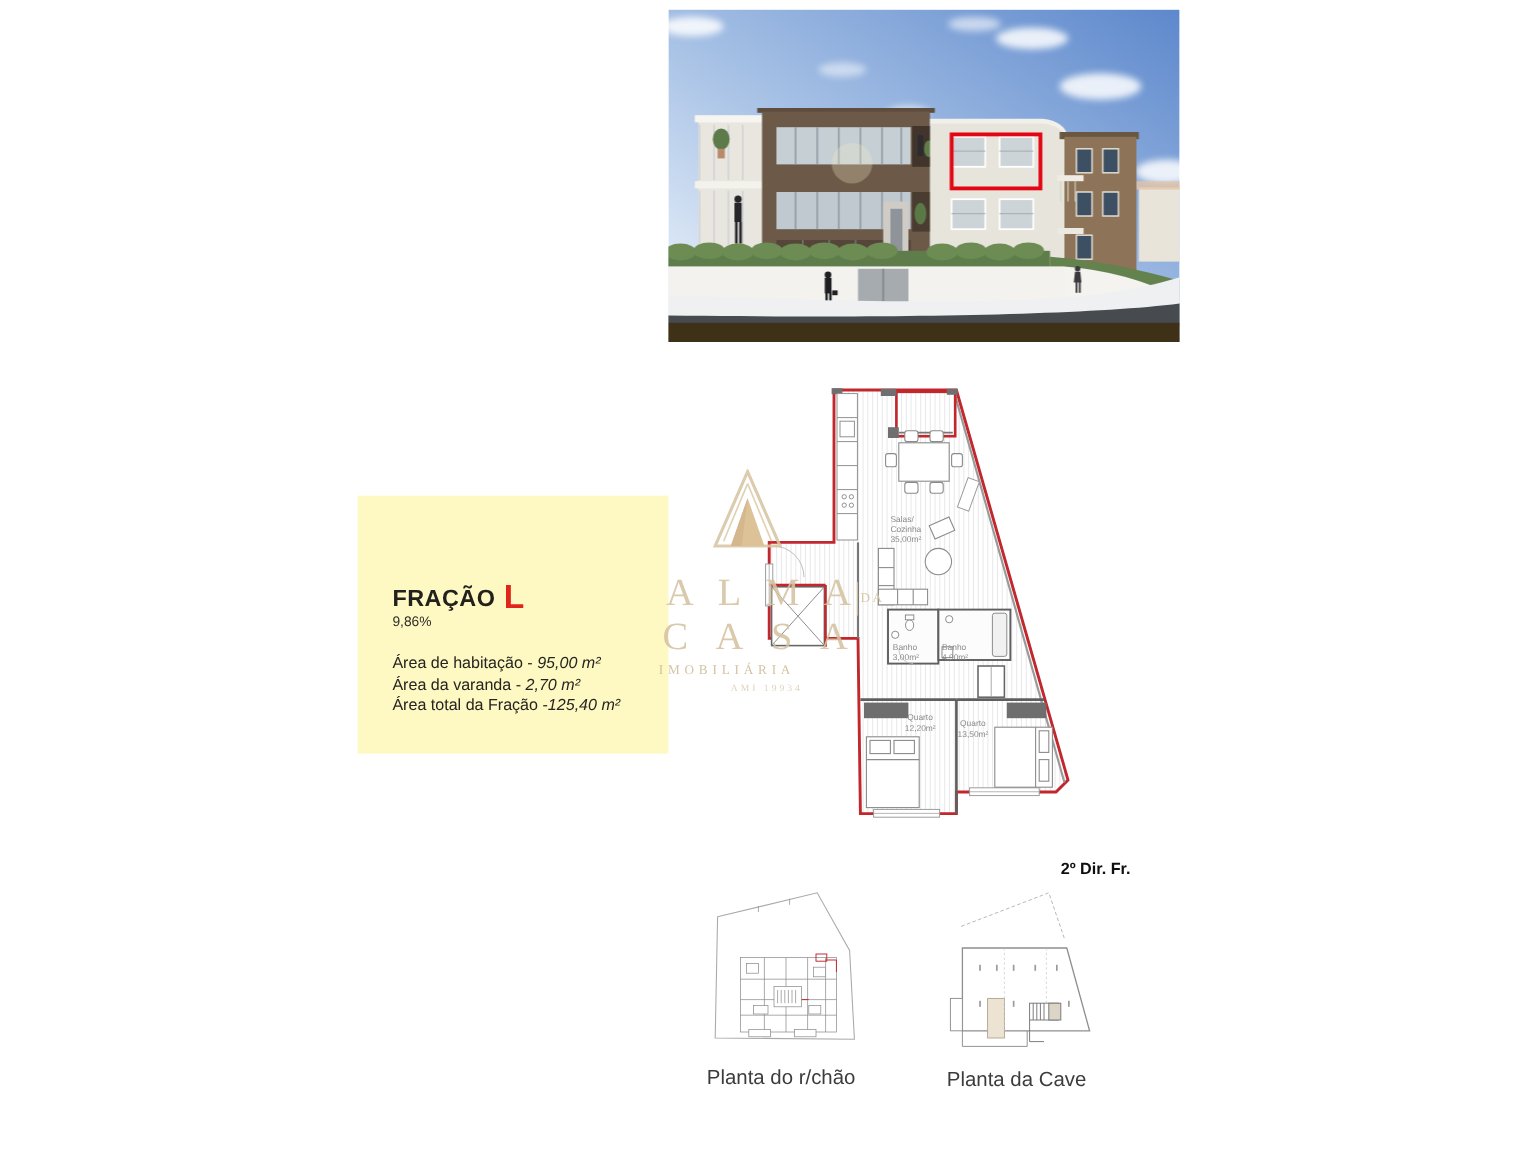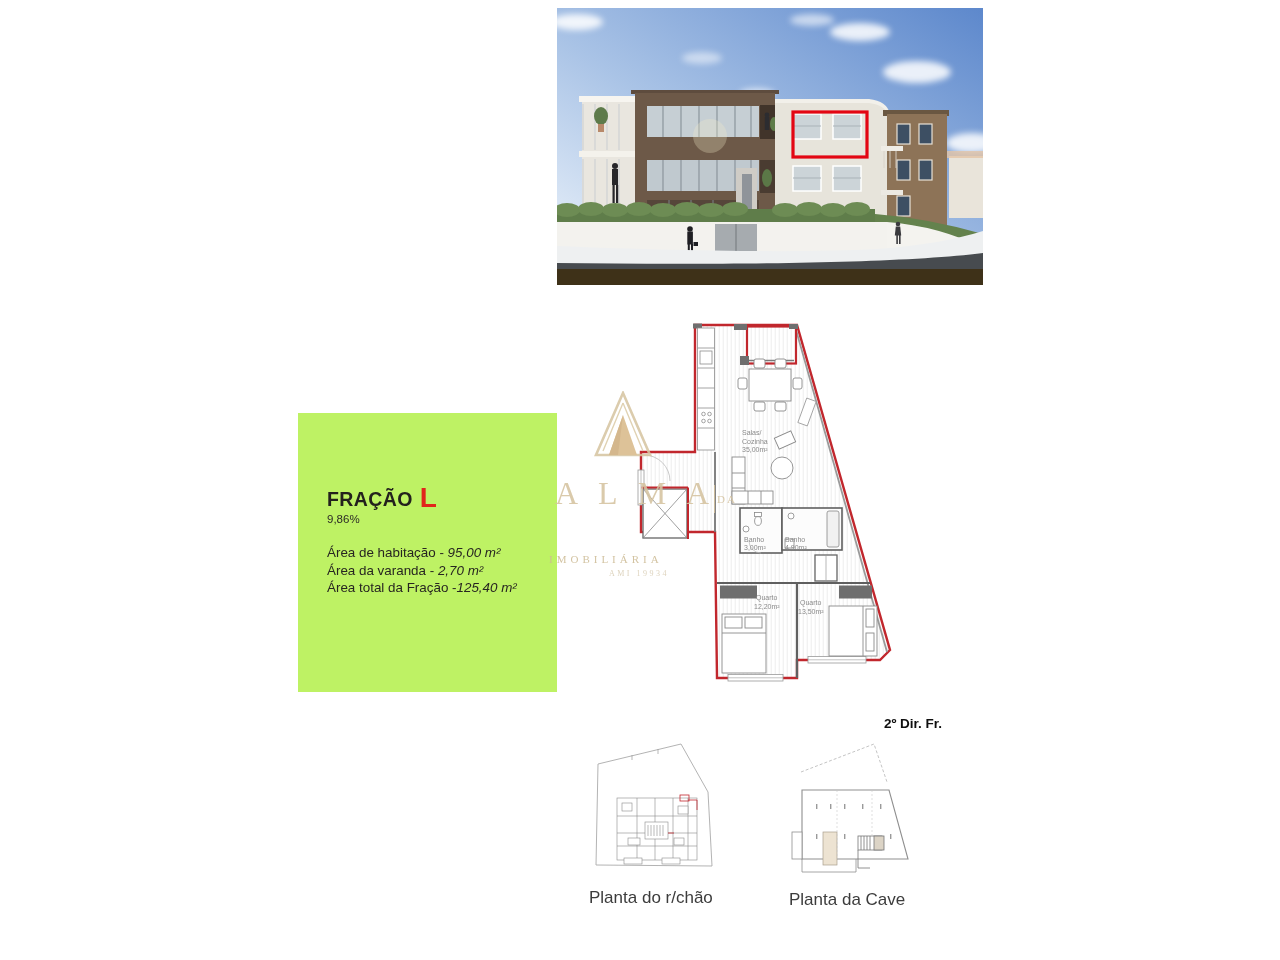--- a/index.html
+++ b/index.html
@@ -4,22 +4,22 @@
 <style>
   html,body{margin:0;padding:0;background:#ffffff;}
   .canvas{position:relative;width:1280px;height:960px;background:#ffffff;overflow:hidden;
           font-family:"Liberation Sans",sans-serif;}
 
   
   .render{position:absolute;left:557px;top:8px;width:426px;height:277px;}
   .render svg{display:block;}
 
   
-  .info-panel{position:absolute;left:298px;top:413px;width:259px;height:279px;
-              background:#bef264;box-sizing:border-box;padding:74px 18px 0 29px;}
+  .info-panel{position:absolute;left:298px;top:413px;width:259px;height:215px;
+              background:#fef9c3;box-sizing:border-box;padding:74px 18px 0 29px;}
   .panel-title-row{display:flex;align-items:flex-end;gap:7px;line-height:1;}
   .panel-title{font-size:19.5px;font-weight:bold;color:#23211d;letter-spacing:.4px;}
   .panel-letter{font-size:28px;font-weight:bold;color:#e1251b;line-height:.8;}
   .panel-pct{font-size:11.5px;color:#2e2c27;margin-top:4px;}
   .panel-areas{margin-top:19px;font-size:13.4px;color:#272521;line-height:17.5px;}
   .panel-areas .val{font-style:italic;}
 
   
   .watermark{position:absolute;left:549px;top:391px;width:180px;height:198px;opacity:.88;
              pointer-events:none;z-index:5;font-family:"Liberation Serif",serif;color:#d5c3a0;}
@@ -244,20 +244,21 @@
 
   <div class="watermark">
     <svg class="wm-tri" width="58" height="66" viewBox="0 0 58 66">
       <path d="M29,2 L56,64 L2,64 Z" fill="none" stroke="#d7c5a2" stroke-width="2.6"></path>
       <path d="M29,12 L49,60 M29,12 L9,60" stroke="#dccca9" stroke-width="1.4" fill="none"></path>
       <path d="M29,24 L43,64 L15,64 Z" fill="#d9ba8a"></path>
       <path d="M29,24 L15,64 L24,64 Z" fill="#cfae7e"></path>
     </svg>
     <div class="wm-alma">ALMA</div>
     <div class="wm-da">DA</div>
+    <div class="wm-casa">CASA</div>
     <div class="wm-imo">IMOBILIÁRIA</div>
     <div class="wm-ami">AMI 19934</div>
   </div>
 
   <div class="floor-plan">
     <svg width="285" height="385" viewBox="0 0 285 385">
       <defs>
         <pattern id="hatchV" width="4" height="4" patternUnits="userSpaceOnUse">
           <rect width="4" height="4" fill="#ffffff"></rect>
           <line x1="1.2" y1="0" x2="1.2" y2="4" stroke="#e4e4e4" stroke-width="0.7"></line>

